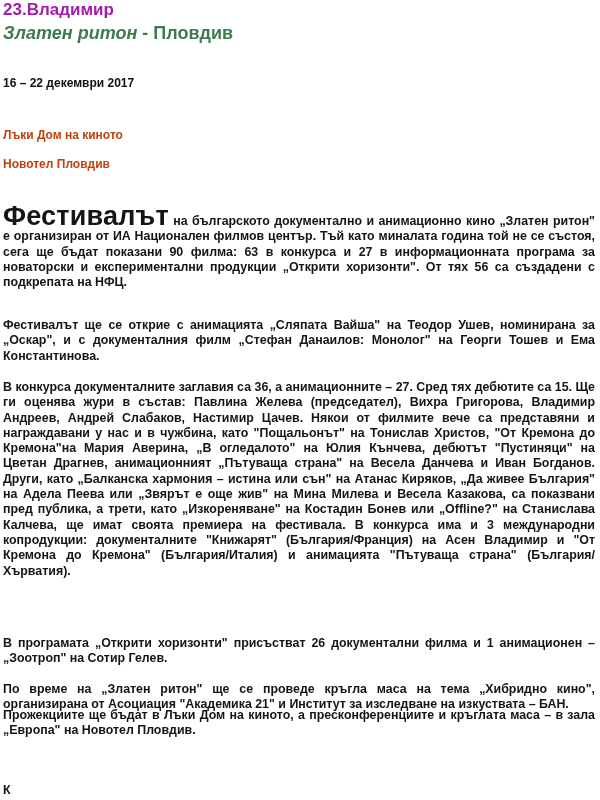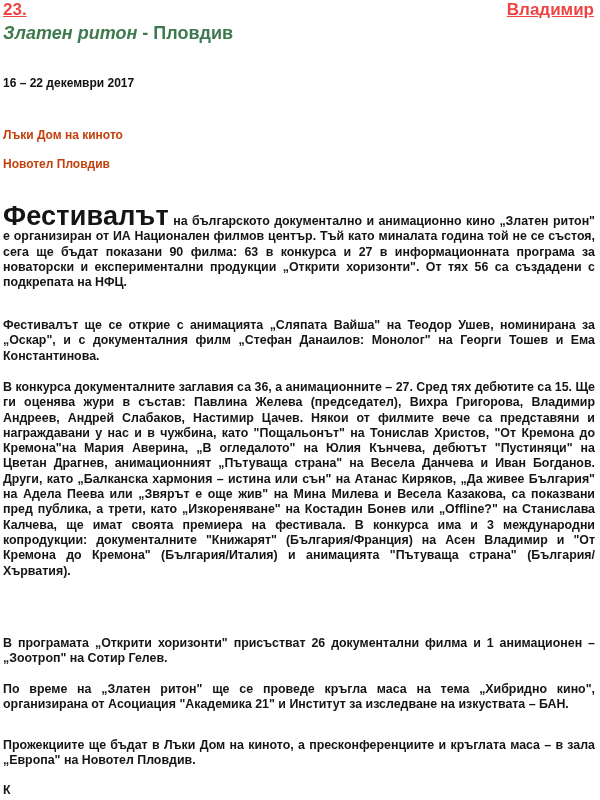--- a/index.html
+++ b/index.html
@@ -21,27 +21,25 @@
       width: 600px;
       height: 800px;
     }
     .hdr-row {
       position: absolute;
       left: 3px;
       right: 6px;
       top: 0px;
       height: 24px;
       display: flex;
-      justify-content: space-between;
       align-items: flex-start;
-      color: #ef4444;
+      color: #a21caf;
       font-weight: bold;
       font-size: 17px;
       line-height: 20px;
-      text-decoration: underline;
     }
     .hdr-sub {
       position: absolute;
       left: 3px;
       top: 21px;
       color: #3f7a4f;
       font-weight: bold;
       font-size: 18px;
       line-height: 24px;
       text-align: center;
@@ -82,21 +80,21 @@
       font-size: 27px;
       line-height: 24px;
       font-weight: bold;
       letter-spacing: 0.2px;
       margin-top: 44px;
     }
     .p2 { top: 318px; }
     .p3 { top: 380px; }
     .p4 { top: 636px; }
     .p5 { top: 682px; }
-    .p6 { top: 738px; }
+    .p6 { top: 708px; }
     .p7 { top: 783px; }
   </style>
 </head>
 <body>
 
 <div class="page">
 
   <div class="hdr-row">
     <span>23.</span>
     <span>Владимир</span>

